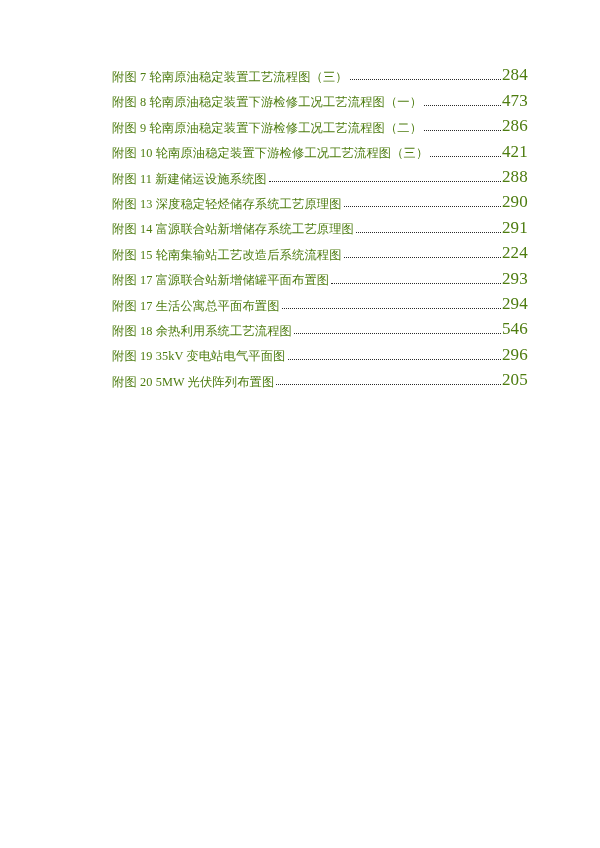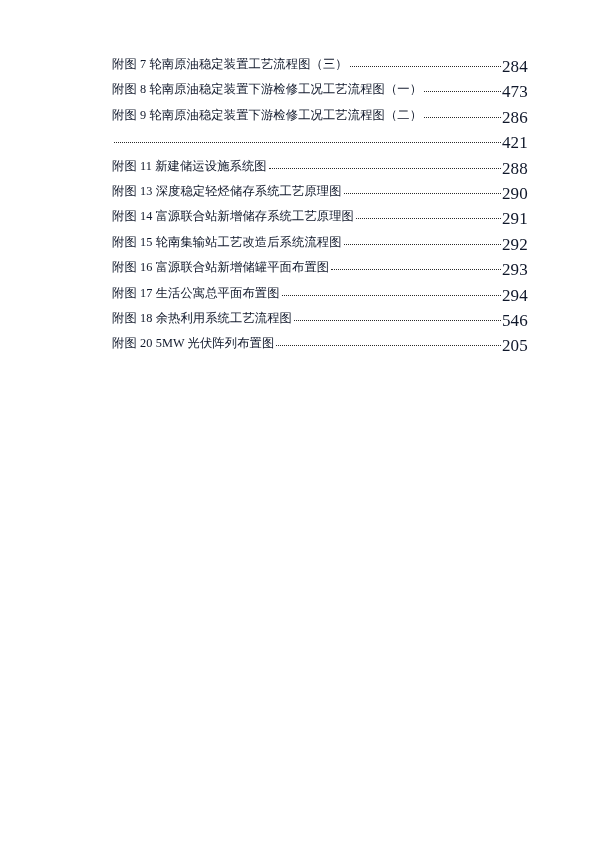--- a/index.html
+++ b/index.html
@@ -21,26 +21,26 @@
     box-sizing: border-box;
     padding: 58px 72px 0 112px;
   }
   .toc {
     list-style: none;
     margin: 0;
     padding: 0;
   }
   .toc-entry {
     display: flex;
-    align-items: flex-start;
+    align-items: flex-end;
     font-size: 12.3px;
     line-height: 1.0;
     height: 25.4px;
     white-space: nowrap;
-    color: #0f172a;
+    color: #4d7c0f;
   }
   .entry-title {
     flex: 0 0 auto;
     letter-spacing: 0.1px;
   }
   .leader {
     flex: 1 1 auto;
     overflow: hidden;
     margin: 0 1px 0 2px;
     position: relative;
@@ -76,20 +76,21 @@
         <span class="entry-title">附图 8  轮南原油稳定装置下游检修工况工艺流程图（一）</span>
         <span class="leader"></span>
         <span class="entry-page">473</span>
       </li>
       <li class="toc-entry">
         <span class="entry-title">附图 9  轮南原油稳定装置下游检修工况工艺流程图（二）</span>
         <span class="leader"></span>
         <span class="entry-page">286</span>
       </li>
       <li class="toc-entry">
+        <span class="entry-title">附图 10  轮南原油稳定装置下游检修工况工艺流程图（三）</span>
         <span class="leader"></span>
         <span class="entry-page">421</span>
       </li>
       <li class="toc-entry">
         <span class="entry-title">附图 11  新建储运设施系统图</span>
         <span class="leader"></span>
         <span class="entry-page">288</span>
       </li>
       <li class="toc-entry">
         <span class="entry-title">附图 13  深度稳定轻烃储存系统工艺原理图</span>
@@ -97,36 +98,41 @@
         <span class="entry-page">290</span>
       </li>
       <li class="toc-entry">
         <span class="entry-title">附图 14  富源联合站新增储存系统工艺原理图</span>
         <span class="leader"></span>
         <span class="entry-page">291</span>
       </li>
       <li class="toc-entry">
         <span class="entry-title">附图 15  轮南集输站工艺改造后系统流程图</span>
         <span class="leader"></span>
-        <span class="entry-page">292</span>
+        <span class="entry-page">224</span>
       </li>
       <li class="toc-entry">
-        <span class="entry-title">附图 16  富源联合站新增储罐平面布置图</span>
+        <span class="entry-title">附图 17  富源联合站新增储罐平面布置图</span>
         <span class="leader"></span>
         <span class="entry-page">293</span>
       </li>
       <li class="toc-entry">
         <span class="entry-title">附图 17  生活公寓总平面布置图</span>
         <span class="leader"></span>
         <span class="entry-page">294</span>
       </li>
       <li class="toc-entry">
         <span class="entry-title">附图 18  余热利用系统工艺流程图</span>
         <span class="leader"></span>
         <span class="entry-page">546</span>
       </li>
       <li class="toc-entry">
+        <span class="entry-title">附图 19 35kV 变电站电气平面图</span>
+        <span class="leader"></span>
+        <span class="entry-page">296</span>
+      </li>
+      <li class="toc-entry">
         <span class="entry-title">附图 20 5MW 光伏阵列布置图</span>
         <span class="leader"></span>
         <span class="entry-page">205</span>
       </li>
     </ul>
 </div>
 
 </body></html>

